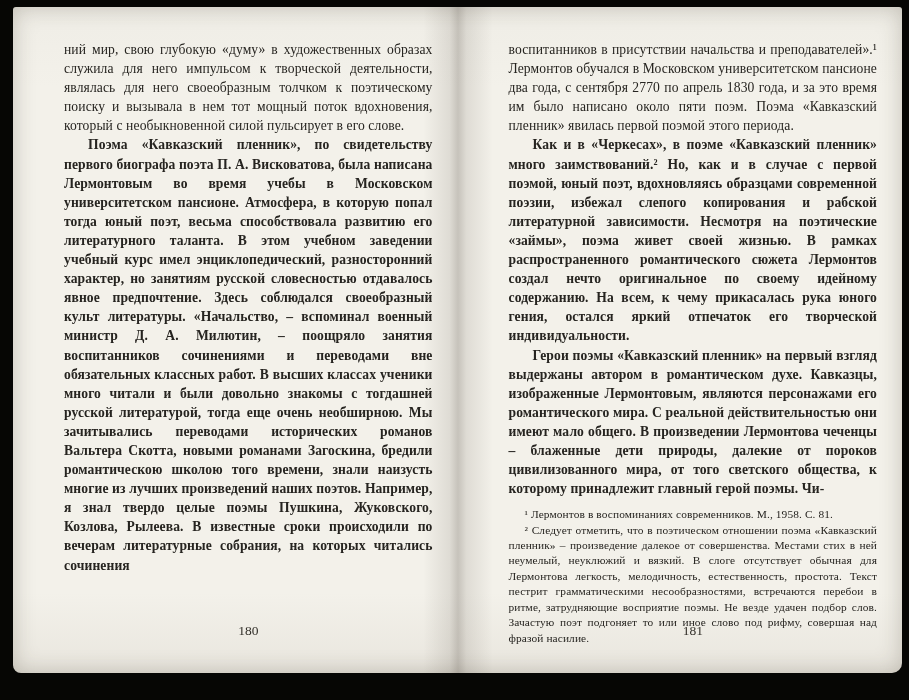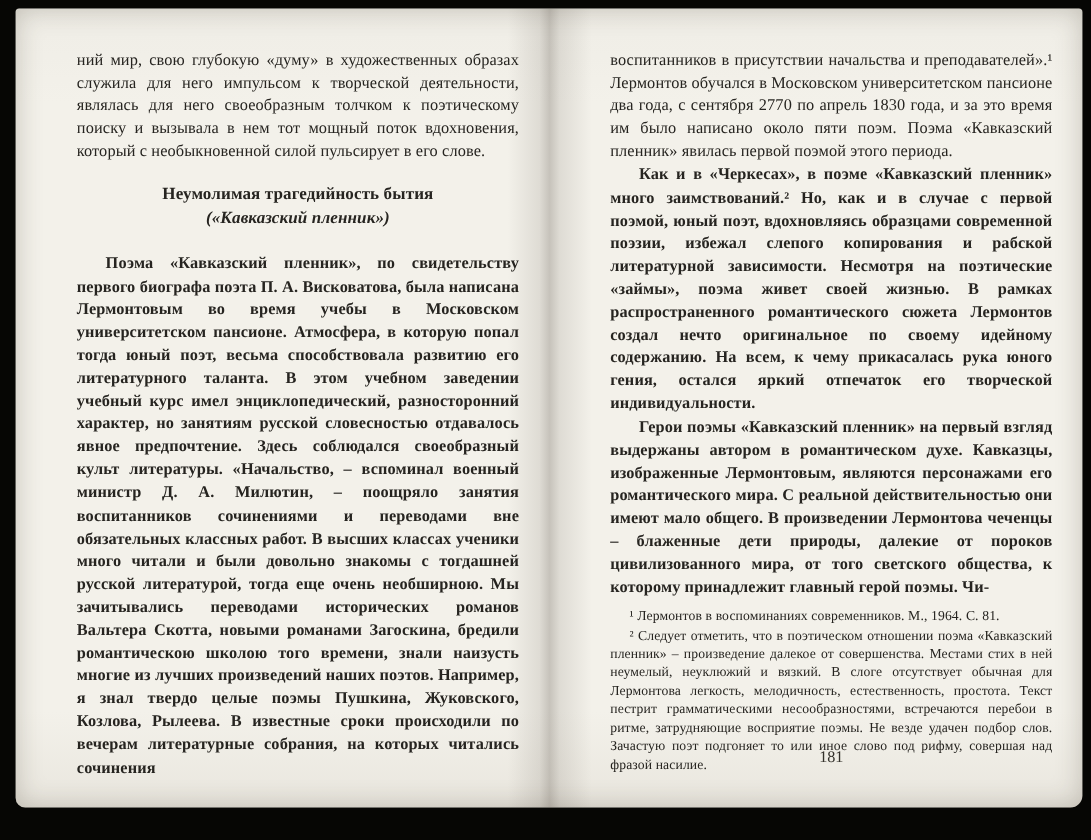--- a/index.html
+++ b/index.html
@@ -90,35 +90,32 @@
 </style>
 </head>
 <body>
 
 <div class="scan">
   <div class="spread">
 
     <div class="page">
       <div class="page-inner bodytext">
         <p class="cont">ний мир, свою глубокую «думу» в художественных образах служила для него импульсом к творческой деятельности, являлась для него своеобразным толчком к поэтическому поиску и вызывала в нем тот мощный поток вдохновения, который с необыкновенной силой пульсирует в его слове.</p>
-        <div class="heading-block">
-          <div class="heading">Неумолимая трагедийность бытия</div>
-          <div class="subheading">(«Кавказский пленник»)</div>
-        </div>
         <p class="ind">Поэма «Кавказский пленник», по свидетельству первого биографа поэта П. А. Висковатова, была написана Лермонтовым во время учебы в Московском университетском пансионе. Атмосфера, в которую попал тогда юный поэт, весьма способствовала развитию его литературного таланта. В этом учебном заведении учебный курс имел энциклопедический, разносторонний характер, но занятиям русской словесностью отдавалось явное предпочтение. Здесь соблюдался своеобразный культ литературы. «Начальство, – вспоминал военный министр Д. А. Милютин, – поощряло занятия воспитанников сочинениями и переводами вне обязательных классных работ. В высших классах ученики много читали и были довольно знакомы с тогдашней русской литературой, тогда еще очень необширною. Мы зачитывались переводами исторических романов Вальтера Скотта, новыми романами Загоскина, бредили романтическою школою того времени, знали наизусть многие из лучших произведений наших поэтов. Например, я знал твердо целые поэмы Пушкина, Жуковского, Козлова, Рылеева. В известные сроки происходили по вечерам литературные собрания, на которых читались сочинения</p>
       </div>
+      <div class="pagenum">180</div>
     </div>
 
     <div class="page">
       <div class="page-inner bodytext">
         <p class="cont">воспитанников в присутствии начальства и преподавателей».¹ Лермонтов обучался в Московском университетском пансионе два года, с сентября 2770 по апрель 1830 года, и за это время им было написано около пяти поэм. Поэма «Кавказский пленник» явилась первой поэмой этого периода.</p>
         <p class="ind">Как и в «Черкесах», в поэме «Кавказский пленник» много заимствований.² Но, как и в случае с первой поэмой, юный поэт, вдохновляясь образцами современной поэзии, избежал слепого копирования и рабской литературной зависимости. Несмотря на поэтические «займы», поэма живет своей жизнью. В рамках распространенного романтического сюжета Лермонтов создал нечто оригинальное по своему идейному содержанию. На всем, к чему прикасалась рука юного гения, остался яркий отпечаток его творческой индивидуальности.</p>
         <p class="ind">Герои поэмы «Кавказский пленник» на первый взгляд выдержаны автором в романтическом духе. Кавказцы, изображенные Лермонтовым, являются персонажами его романтического мира. С реальной действительностью они имеют мало общего. В произведении Лермонтова чеченцы – блаженные дети природы, далекие от пороков цивилизованного мира, от того светского общества, к которому принадлежит главный герой поэмы. Чи-</p>
         <div class="footnotes">
-          <p>¹ Лермонтов в воспоминаниях современников. М., 1964. С. 81.</p>
+          <p>¹ Лермонтов в воспоминаниях современников. М., 1958. С. 81.</p>
           <p>² Следует отметить, что в поэтическом отношении поэма «Кавказский пленник» – произведение далекое от совершенства. Местами стих в ней неумелый, неуклюжий и вязкий. В слоге отсутствует обычная для Лермонтова легкость, мелодичность, естественность, простота. Текст пестрит грамматическими несообразностями, встречаются перебои в ритме, затрудняющие восприятие поэмы. Не везде удачен подбор слов. Зачастую поэт подгоняет то или иное слово под рифму, совершая над фразой насилие.</p>
         </div>
       </div>
       <div class="pagenum">181</div>
     </div>
 
     <div class="gutter"></div>
   </div>
 </div>
 

